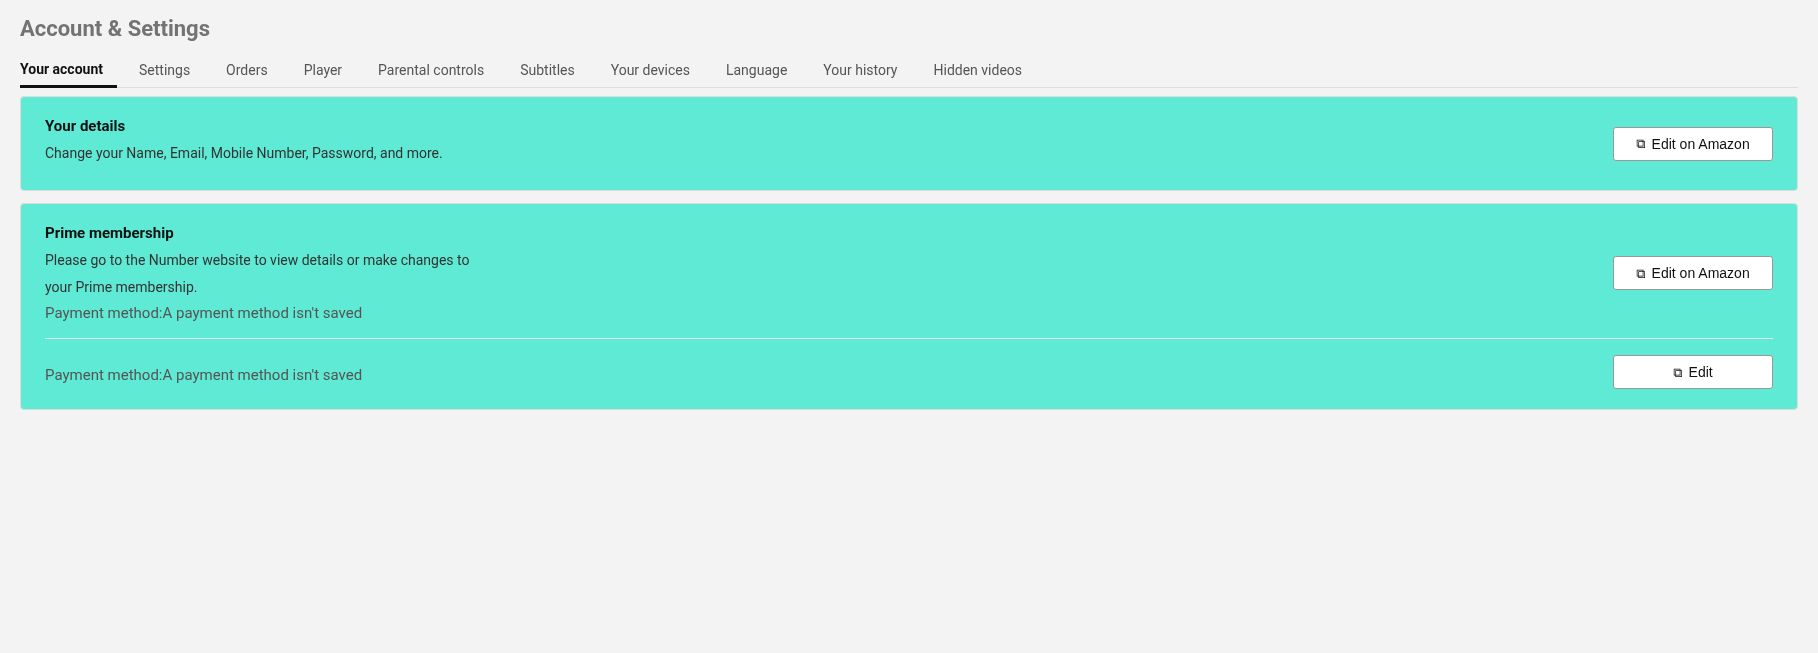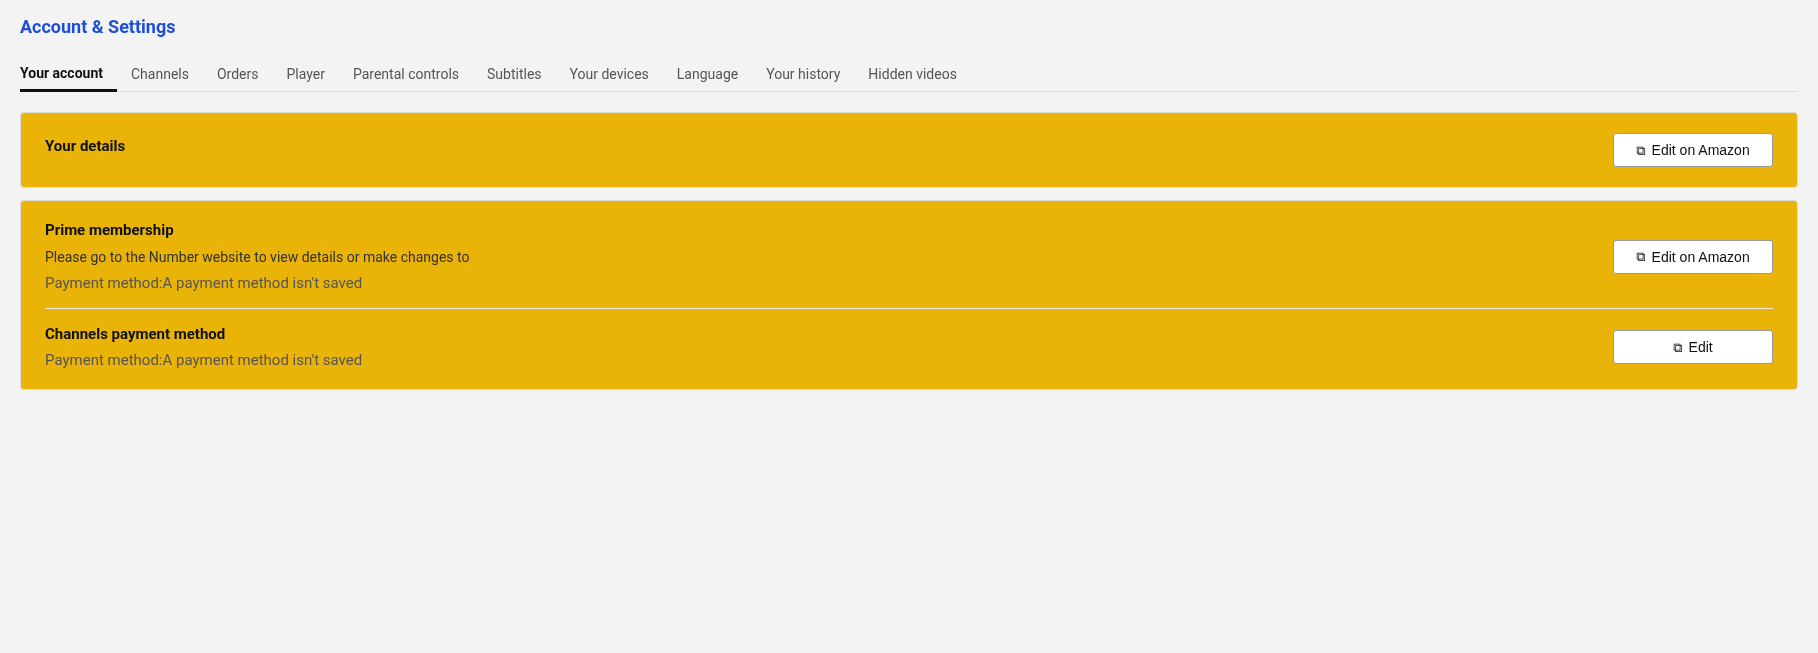--- a/index.html
+++ b/index.html
@@ -16,32 +16,32 @@
       min-width: 1818px;
       min-height: 653px;
     }
 
     .page-container {
       padding: 16px 20px;
       max-width: 1818px;
     }
 
     .page-title {
-      font-size: 18px;
+      font-size: 22px;
       font-weight: 700;
-      margin-bottom: 20px;
-      color: #1d4ed8;
+      margin-bottom: 12px;
+      color: #737373;
     }
 
     .tabs-nav {
       display: flex;
       align-items: center;
       border-bottom: 1px solid #ddd;
-      margin-bottom: 20px;
-      gap: 0;
+      margin-bottom: 8px;
+      gap: 8px;
     }
 
     .tab-item {
       padding: 8px 14px;
       font-size: 14px;
       color: #555;
       cursor: pointer;
       white-space: nowrap;
       text-decoration: none;
       border-bottom: 2px solid transparent;
@@ -58,21 +58,21 @@
       border-bottom: 3px solid #0f1111;
     }
 
     .content-area {
       display: flex;
       flex-direction: column;
       gap: 12px;
     }
 
     .card {
-      background: #eab308;
+      background: #5eead4;
       border: 1px solid #ddd;
       border-radius: 4px;
       padding: 20px 24px;
     }
 
     .card-row {
       display: flex;
       align-items: center;
       justify-content: space-between;
     }
@@ -142,66 +142,67 @@
     }
   </style>
 </head>
 <body>
 
 <div class="page-container">
   <h1 class="page-title">Account &amp; Settings</h1>
 
   <nav class="tabs-nav">
     <a class="tab-item active">Your account</a>
-    <a class="tab-item">Channels</a>
+    <a class="tab-item">Settings</a>
     <a class="tab-item">Orders</a>
     <a class="tab-item">Player</a>
     <a class="tab-item">Parental controls</a>
     <a class="tab-item">Subtitles</a>
     <a class="tab-item">Your devices</a>
     <a class="tab-item">Language</a>
     <a class="tab-item">Your history</a>
     <a class="tab-item">Hidden videos</a>
   </nav>
 
   <div class="content-area">
 
     <div class="card">
       <div class="card-row">
         <div class="card-content">
           <div class="card-section-title">Your details</div>
+          <div class="card-description">Change your Name, Email, Mobile Number, Password, and more.</div>
         </div>
         <button class="edit-button">
           <span class="external-icon">⧉</span>
           <span>Edit on Amazon</span>
         </button>
       </div>
     </div>
 
     <div class="card">
 
       <div class="card-row">
         <div class="second-card-content">
           <div class="card-section-title">Prime membership</div>
           <div class="card-description">Please go to the Number website to view details or make changes to</div>
+          <div class="card-description">your Prime membership.</div>
           <div class="card-payment-info">
             <span>Payment method:</span><span>A payment method isn't saved</span>
           </div>
         </div>
         <button class="edit-button">
           <span class="external-icon">⧉</span>
           <span>Edit on Amazon</span>
         </button>
       </div>
 
       <hr class="card-divider">
 
       <div class="card-row channels-section">
         <div class="card-content">
-          <div class="card-section-title">Channels payment method</div>
           <div class="card-payment-info">
             <span>Payment method:</span><span>A payment method isn't saved</span>
           </div>
         </div>
         <button class="edit-button">
           <span class="external-icon">⧉</span>
           <span>Edit</span>
         </button>
       </div>
 

